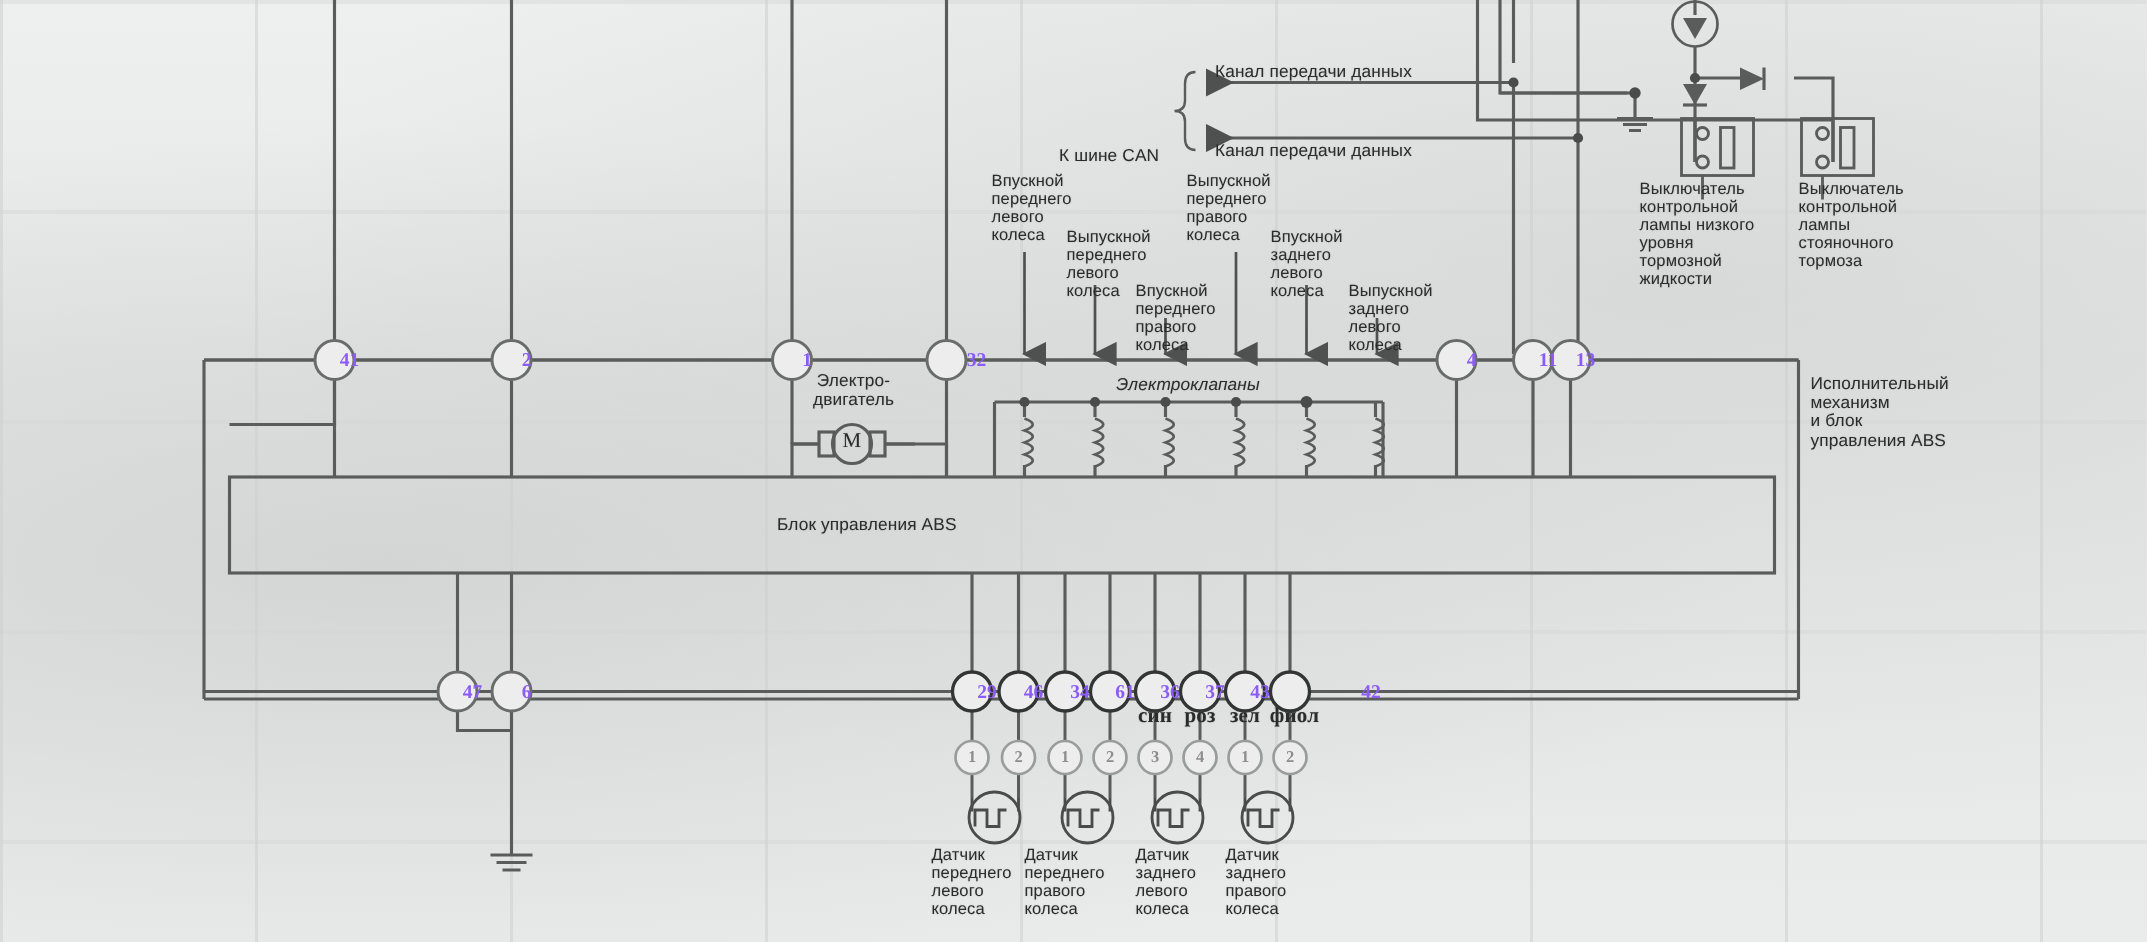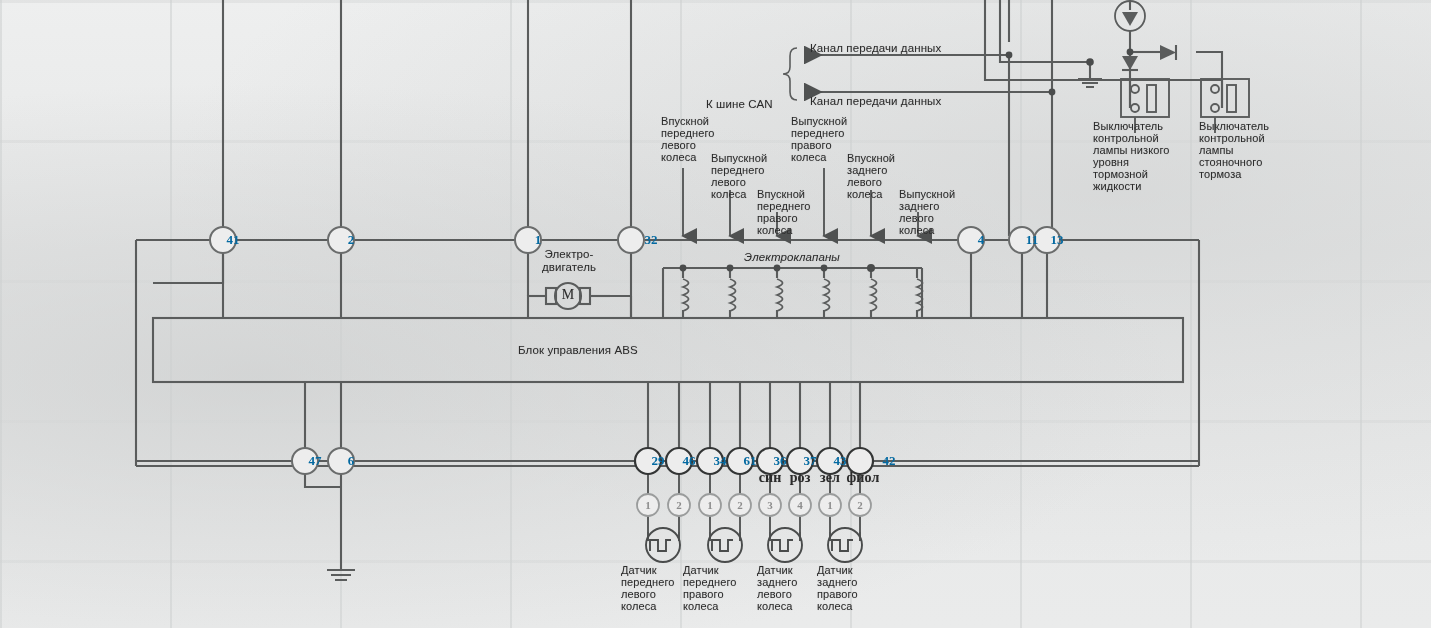--- a/index.html
+++ b/index.html
@@ -33,21 +33,21 @@
     white-space:pre-line;
     text-shadow:0 0 1px rgba(120,120,120,.35);
   }
   .lbl.sm{font-size:11px;line-height:12px;}
   .lbl.c{text-align:center;}
   .serif{font-family:"Liberation Serif", serif;font-size:14px;font-weight:700;}
   .pinnum{
     position:absolute;width:46px;height:26px;border-radius:50%;
     display:flex;align-items:center;justify-content:center;
     font-family:"Liberation Serif", serif;font-weight:700;font-size:13px;
-    color:#0369a1;
+    color:#8b5cf6;
   }
   .pin2{
     position:absolute;width:22px;height:22px;border-radius:50%;
     display:flex;align-items:center;justify-content:center;
     font-family:"Liberation Serif", serif;font-weight:700;font-size:11px;
     color:#8d8d8d;
   }
 </style>
 </head>
 <body>
@@ -348,20 +348,24 @@
 лампы низкого
 уровня
 тормозной
 жидкости</div>
   <div class="lbl sm" style="left:1199px;top:120px;width:92px;">Выключатель
 контрольной
 лампы
 стояночного
 тормоза</div>
 
+  <div class="lbl" style="left:1207px;top:250px;width:120px;">Исполнительный
+механизм
+и блок
+управления ABS</div>
 
   <div class="lbl c" style="left:536px;top:248px;width:66px;">Электро-
 двигатель</div>
   <div class="lbl c" style="left:558px;top:289px;width:20px;font-family:'Liberation Serif',serif;font-size:14px;">M</div>
 
   <div class="lbl c" style="left:697px;top:251px;width:190px;font-style:italic;">Электроклапаны</div>
 
   <div class="lbl" style="left:518px;top:344px;">Блок управления ABS</div>
 
   <div class="pinnum" style="left:210px;top:227px;">41</div>
@@ -375,21 +379,21 @@
   <div class="pinnum" style="left:292px;top:448px;">47</div>
   <div class="pinnum" style="left:328px;top:448px;">6</div>
 
   <div class="pinnum" style="left:635px;top:448px;">29</div>
   <div class="pinnum" style="left:666px;top:448px;">46</div>
   <div class="pinnum" style="left:697px;top:448px;">34</div>
   <div class="pinnum" style="left:727px;top:448px;">61</div>
   <div class="pinnum" style="left:757px;top:448px;">36</div>
   <div class="pinnum" style="left:787px;top:448px;">37</div>
   <div class="pinnum" style="left:817px;top:448px;">43</div>
-  <div class="pinnum" style="left:866px;top:448px;">42</div>
+  <div class="pinnum" style="left:891px;top:448px;">42</div>
 
   <div class="serif lbl c" style="left:748px;top:472px;width:44px;">син</div>
   <div class="serif lbl c" style="left:778px;top:472px;width:44px;">роз</div>
   <div class="serif lbl c" style="left:808px;top:472px;width:44px;">зел</div>
   <div class="serif lbl c" style="left:841px;top:472px;width:44px;">фиол</div>
 
   <div class="pin2" style="left:637px;top:494px;">1</div>
   <div class="pin2" style="left:668px;top:494px;">2</div>
   <div class="pin2" style="left:699px;top:494px;">1</div>
   <div class="pin2" style="left:729px;top:494px;">2</div>

